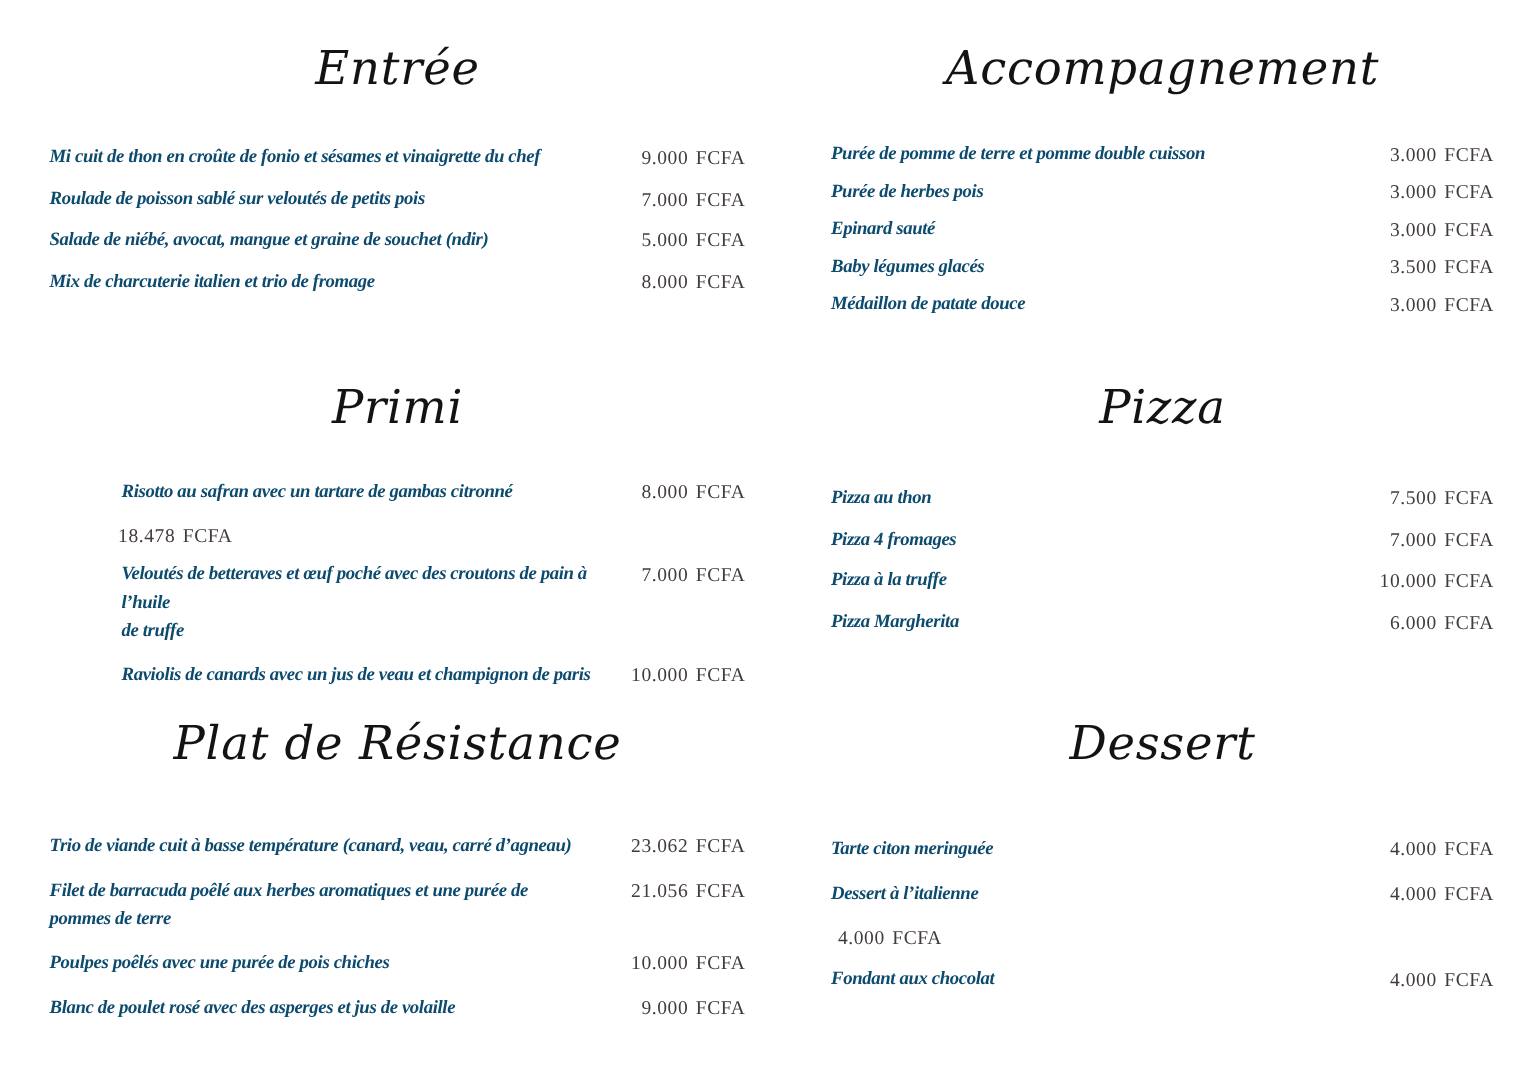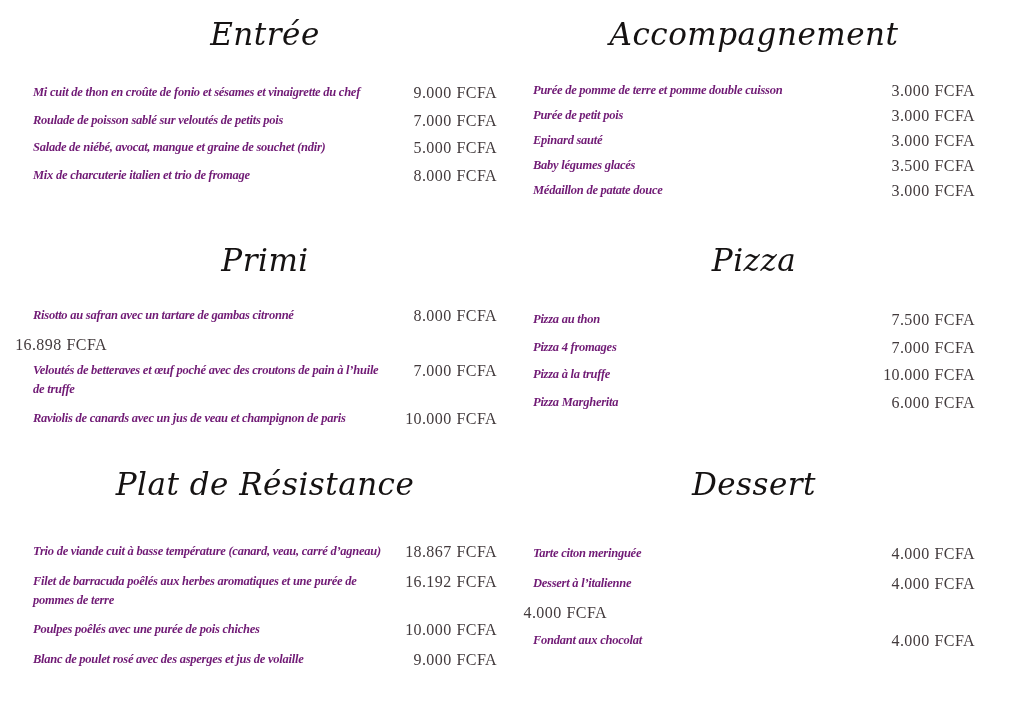--- a/index.html
+++ b/index.html
@@ -5,56 +5,56 @@
   html,body{margin:0;padding:0;}
   body{
     width:1024px;height:721px;
     background:#ffffff;
     font-family:"Liberation Serif",serif;
     position:relative;overflow:hidden;
   }
   .page{position:absolute;inset:0;background:#ffffff;}
   .menu-section{position:absolute;}
   .col-l{left:33px;width:464px;}
-  .col-r{left:533px;width:442px;}
+  .col-r{left:554px;width:442px;}
   .row0{top:16px;}
   .row1{top:242px;}
   .row2{top:466px;}
   .section-title{
-    margin:0;text-align:center;
+    margin:12px;text-align:center;
     font-family:"DejaVu Serif",serif;
     font-style:italic;font-weight:normal;
     font-size:31px;line-height:37px;
     color:#151212;letter-spacing:0.5px;
   }
   .s0 .section-title{margin-bottom:30px;}
   .s1 .section-title{margin-bottom:28px;}
   .s2 .section-title{margin-bottom:27px;}
   .s3 .section-title{margin-bottom:31px;}
   .s4 .section-title{margin-bottom:39px;}
   .s5 .section-title{margin-bottom:41px;}
   .items{list-style:none;margin:0;padding:0;}
   .item{display:flex;align-items:flex-start;}
   .s0 .item{margin-bottom:8.5px;}
   .s1 .item{margin-bottom:6px;}
-  .s2 .item{margin-bottom:9.5px;}
+  .s2 .item{margin-bottom:9.5px;margin-left:48px;}
   .s3 .item{margin-bottom:8.5px;}
   .s4 .item{margin-bottom:10.5px;}
   .s5 .item{margin-bottom:10.5px;}
   .iname{
     flex:1;padding-right:8px;
     font-style:italic;font-weight:bold;
     font-size:12.5px;line-height:1.52;
-    letter-spacing:-0.25px;color:#701a75;
+    letter-spacing:-0.25px;color:#0c4a6e;
     white-space:pre-line;
   }
   .iprice{
     width:74px;flex:0 0 74px;
     display:flex;justify-content:flex-end;gap:5px;
-    font-size:16px;line-height:14px;
+    font-size:13px;line-height:14px;
     color:#423a3c;letter-spacing:0.4px;
     padding-top:3px;white-space:nowrap;
   }
 </style>
 </head>
 <body>
 
 <div class="page">
 
   <section class="menu-section col-l row0 s0">
@@ -99,21 +99,21 @@
     <ul class="items">
   <li class="item">
     <span class="iname">Purée de pomme de terre et pomme double cuisson</span>
     <span class="iprice">
       <span class="amt">3.000</span>
       <span class="cur">FCFA</span>
     </span>
   </li>
 
   <li class="item">
-    <span class="iname">Purée de petit pois</span>
+    <span class="iname">Purée de herbes pois</span>
     <span class="iprice">
       <span class="amt">3.000</span>
       <span class="cur">FCFA</span>
     </span>
   </li>
 
   <li class="item">
     <span class="iname">Epinard sauté</span>
     <span class="iprice">
       <span class="amt">3.000</span>
@@ -145,21 +145,21 @@
   <li class="item">
     <span class="iname">Risotto au safran avec un tartare de gambas citronné</span>
     <span class="iprice">
       <span class="amt">8.000</span>
       <span class="cur">FCFA</span>
     </span>
   </li>
 
   <li class="item">
     <span class="iprice">
-      <span class="amt">16.898</span>
+      <span class="amt">18.478</span>
       <span class="cur">FCFA</span>
     </span>
   </li>
 
   <li class="item">
     <span class="iname">Veloutés de betteraves et œuf poché avec des croutons de pain à l’huile
 de truffe</span>
     <span class="iprice">
       <span class="amt">7.000</span>
       <span class="cur">FCFA</span>
@@ -212,30 +212,30 @@
   </li>
 </ul>
   </section>
 
   <section class="menu-section col-l row2 s4">
     <h2 class="section-title">Plat de Résistance</h2>
     <ul class="items">
   <li class="item">
     <span class="iname">Trio de viande cuit à basse température (canard, veau, carré d’agneau)</span>
     <span class="iprice">
-      <span class="amt">18.867</span>
-      <span class="cur">FCFA</span>
-    </span>
-  </li>
-
-  <li class="item">
-    <span class="iname">Filet de barracuda poêlés aux herbes aromatiques et une purée de
+      <span class="amt">23.062</span>
+      <span class="cur">FCFA</span>
+    </span>
+  </li>
+
+  <li class="item">
+    <span class="iname">Filet de barracuda poêlé aux herbes aromatiques et une purée de
 pommes de terre</span>
     <span class="iprice">
-      <span class="amt">16.192</span>
+      <span class="amt">21.056</span>
       <span class="cur">FCFA</span>
     </span>
   </li>
 
   <li class="item">
     <span class="iname">Poulpes poêlés avec une purée de pois chiches</span>
     <span class="iprice">
       <span class="amt">10.000</span>
       <span class="cur">FCFA</span>
     </span>

